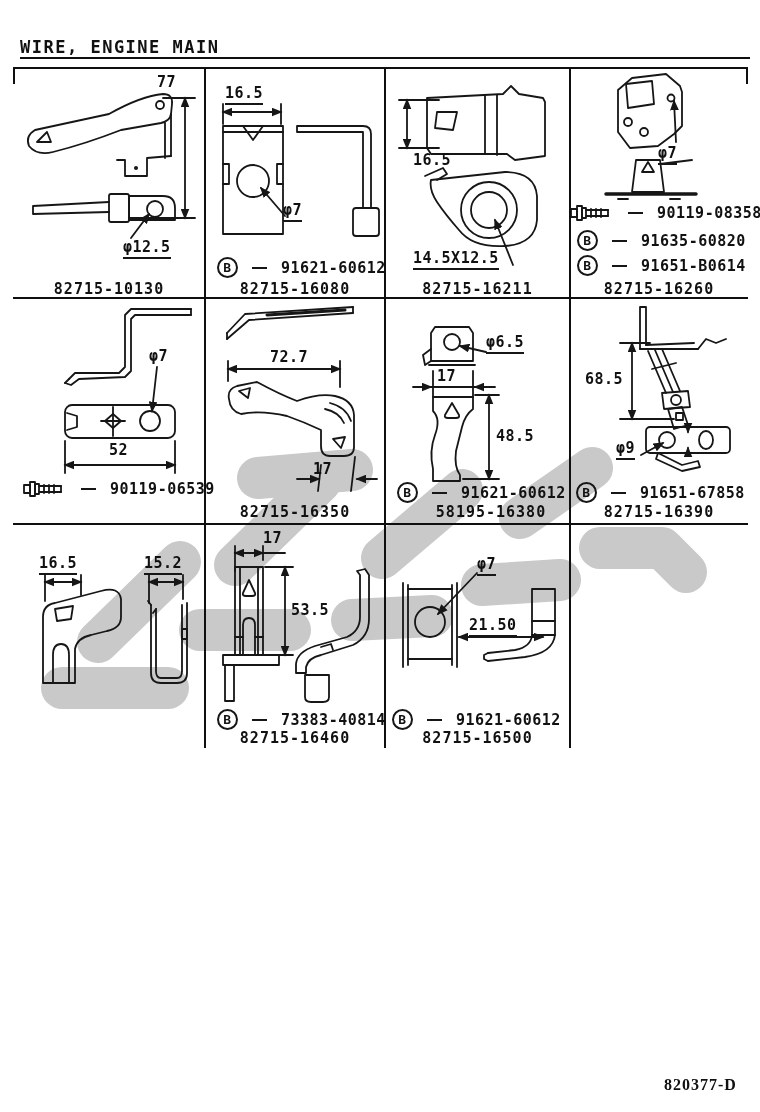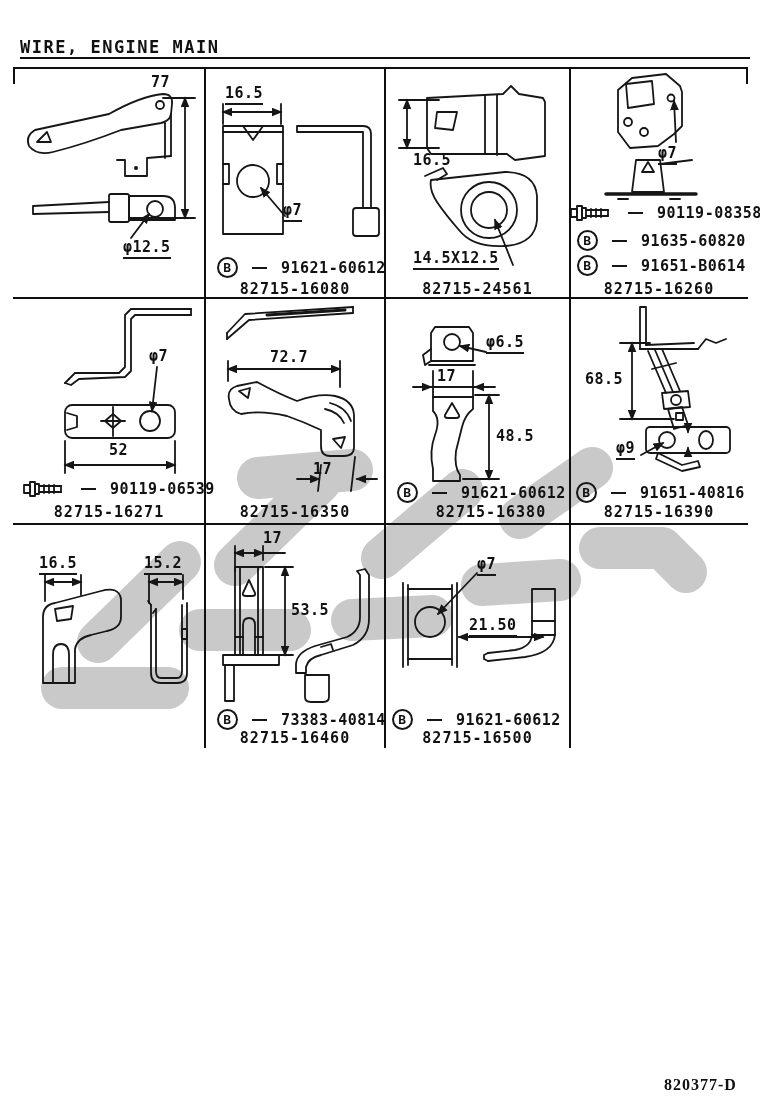--- a/index.html
+++ b/index.html
@@ -77,22 +77,23 @@
         <line x1="172" y1="30" x2="172" y2="150" marker-start="url(#mA)" marker-end="url(#mA)"></line>
         <line x1="150" y1="30" x2="182" y2="30"></line>
         <line x1="116" y1="150" x2="182" y2="150"></line>
         <path d="M20 138 L96 134 M20 146 L96 144 M20 138 L20 146"></path>
         <rect x="96" y="126" width="20" height="28" rx="2"></rect>
         <path d="M116 128 L150 128 Q162 128 162 140 L162 152 L116 152 Z"></path>
         <circle cx="142" cy="141" r="8"></circle>
         <line x1="136" y1="146" x2="118" y2="170" marker-start="url(#mA)"></line>
       </g>
     </svg>
-    <span class="dim" style="left:138px;top:5px">77</span>
+    <span class="dim" style="left:144px;top:5px">77</span>
     <span class="dim u" style="left:110px;top:170px">φ12.5</span>
+    <div class="part" style="top:212px">82715-10130</div>
   </div>
 
   <div class="cell" style="left:205px;top:68px;width:180px;height:231px">
     <svg class="art" width="180" height="231" viewBox="0 0 180 231">
       <g class="s">
         <line x1="18" y1="44" x2="76" y2="44" marker-start="url(#mA)" marker-end="url(#mA)"></line>
         <line x1="18" y1="36" x2="18" y2="56"></line>
           <line x1="76" y1="36" x2="76" y2="56"></line>
         <rect x="18" y="58" width="60" height="108"></rect>
         <line x1="18" y1="64" x2="78" y2="64"></line>
@@ -126,21 +127,21 @@
           <line x1="112" y1="27" x2="112" y2="87"></line>
         <path d="M40 108 L58 100 L62 106 L52 112"></path>
         <path d="M46 112 L120 104 Q150 104 152 128 L152 152 Q150 176 120 178 Q88 180 74 162 Q60 146 52 134 Q44 122 46 112 Z"></path>
         <circle cx="104" cy="142" r="28"></circle>
         <circle cx="104" cy="142" r="18"></circle>
         <line x1="110" y1="152" x2="128" y2="197" marker-start="url(#mA)"></line>
       </g>
     </svg>
     <span class="dim" style="left:28px;top:83px">16.5</span>
     <span class="dim u" style="left:28px;top:181px">14.5X12.5</span>
-    <div class="part" style="top:212px">82715-24561</div>
+    <div class="part" style="top:212px">82715-16211</div>
   </div>
 
   <div class="cell" style="left:570px;top:68px;width:178px;height:231px">
     <svg class="art" width="178" height="231" viewBox="0 0 178 231">
       <g class="s">
         <path d="M48 22 L62 10 L96 6 L110 18 L112 24 L112 58 L104 66 L88 78 L60 80 L48 64 Z"></path>
         <path d="M56 16 L82 13 L84 36 L58 40 Z"></path>
         <circle cx="58" cy="54" r="4"></circle>
           <circle cx="74" cy="64" r="4"></circle>
           <circle cx="101" cy="30" r="3.5"></circle>
@@ -214,21 +215,20 @@
             <line x1="16" y1="12" x2="38" y2="12"></line>
             <line x1="21" y1="5" x2="21" y2="13"></line>
             <line x1="26" y1="5" x2="26" y2="13"></line>
             <line x1="31" y1="5" x2="31" y2="13"></line>
             <line x1="38" y1="6" x2="38" y2="12"></line>
           </g>
         </svg>
         <span class="dash"></span>
         <span>90119-06539</span>
     </div>
-    <div class="part" style="top:204px">82715-16271</div>
   </div>
 
   <div class="cell" style="left:205px;top:299px;width:180px;height:226px">
     <svg class="art" width="180" height="226" viewBox="0 0 180 226">
       <g class="s">
         <path d="M22 34 L40 15 L148 8"></path>
         <path d="M22 40 L44 21 L148 14"></path>
         <path d="M22 34 L22 40 M148 8 L148 14"></path>
         <line x1="62" y1="16" x2="140" y2="11" stroke-width="3"></line>
         <line x1="23" y1="70" x2="135" y2="70" marker-start="url(#mA)" marker-end="url(#mA)"></line>
@@ -271,21 +271,21 @@
       </g>
     </svg>
     <span class="dim u" style="left:101px;top:34px">φ6.5</span>
     <span class="dim" style="left:52px;top:68px">17</span>
     <span class="dim" style="left:111px;top:128px">48.5</span>
     <div class="ref" style="left:12px;top:183px">
       <span class="bcirc">B</span>
         <span class="dash"></span>
         <span>91621-60612</span>
     </div>
-    <div class="part" style="top:204px">82715-16380</div>
+    <div class="part" style="top:204px">58195-16380</div>
   </div>
 
   <div class="cell" style="left:570px;top:299px;width:178px;height:175px">
     <svg class="art" width="178" height="226" viewBox="0 0 178 226">
       <g class="s">
         <path d="M70 8 L70 50 M76 8 L76 46 M70 8 L76 8"></path>
         <path d="M70 50 L128 50 M76 46 L124 44"></path>
         <path d="M128 50 L136 40 L146 44 L156 40"></path>
         <line x1="78" y1="52" x2="96" y2="94"></line>
           <line x1="85" y1="51" x2="103" y2="93"></line>
@@ -305,21 +305,21 @@
         <line x1="118" y1="156" x2="118" y2="149" marker-end="url(#mA)"></line>
         <line x1="93" y1="144" x2="71" y2="156" marker-start="url(#mA)"></line>
         <path d="M88 154 L112 166 L128 162 L130 168 L112 172 L86 160 Z"></path>
       </g>
     </svg>
     <span class="dim" style="left:15px;top:71px">68.5</span>
     <span class="dim u" style="left:46px;top:140px">φ9</span>
     <div class="ref" style="left:6px;top:183px">
       <span class="bcirc">B</span>
         <span class="dash"></span>
-        <span>91651-40816</span>
+        <span>91651-67858</span>
     </div>
     <div class="part" style="top:204px">82715-16390</div>
   </div>
 
   <div class="cell" style="left:13px;top:525px;width:192px;height:223px">
     <svg class="art" width="192" height="223" viewBox="0 0 192 223">
       <g class="s">
         <line x1="32" y1="57" x2="68" y2="57" marker-start="url(#mA)" marker-end="url(#mA)"></line>
         <line x1="32" y1="50" x2="32" y2="76"></line>
           <line x1="68" y1="50" x2="68" y2="70"></line>

